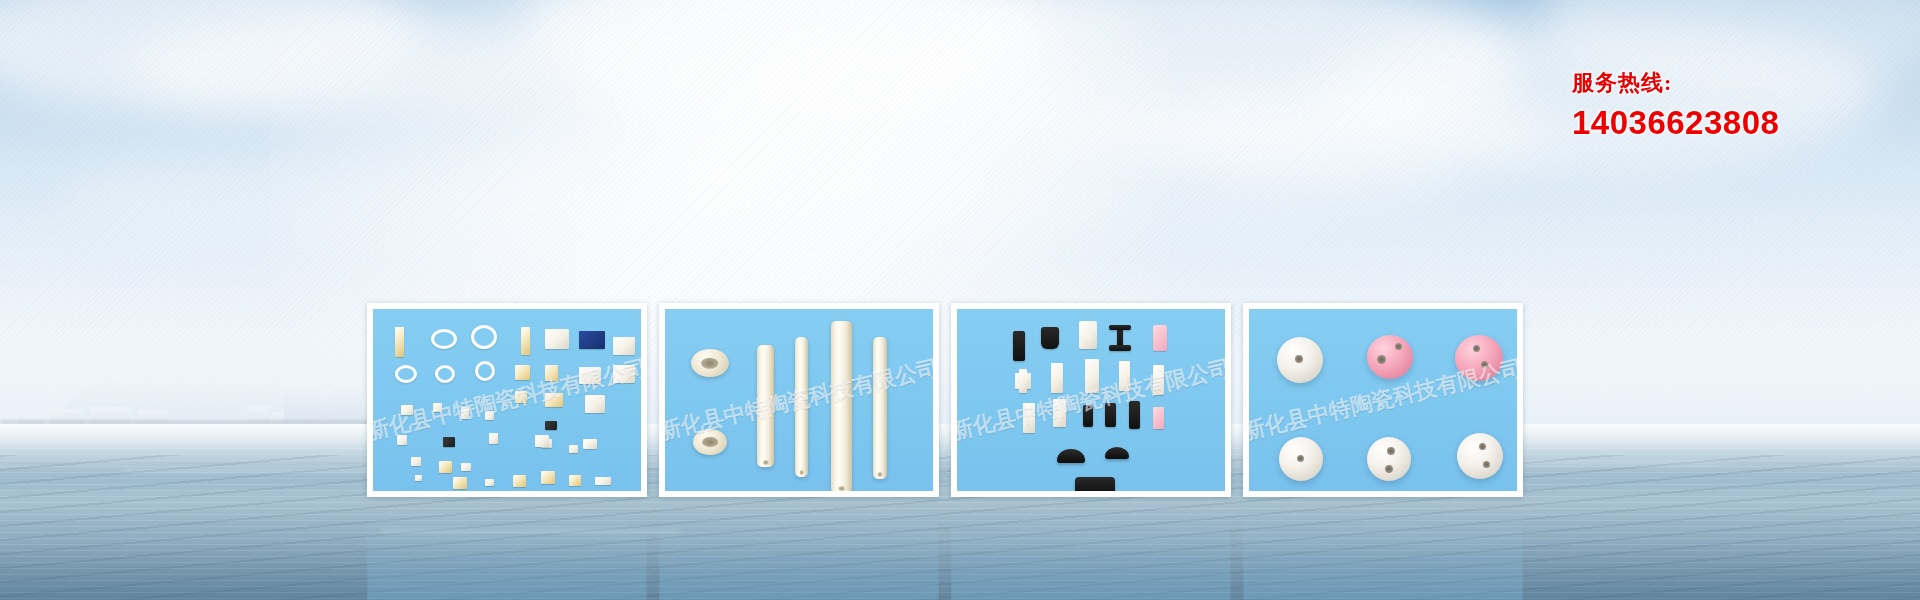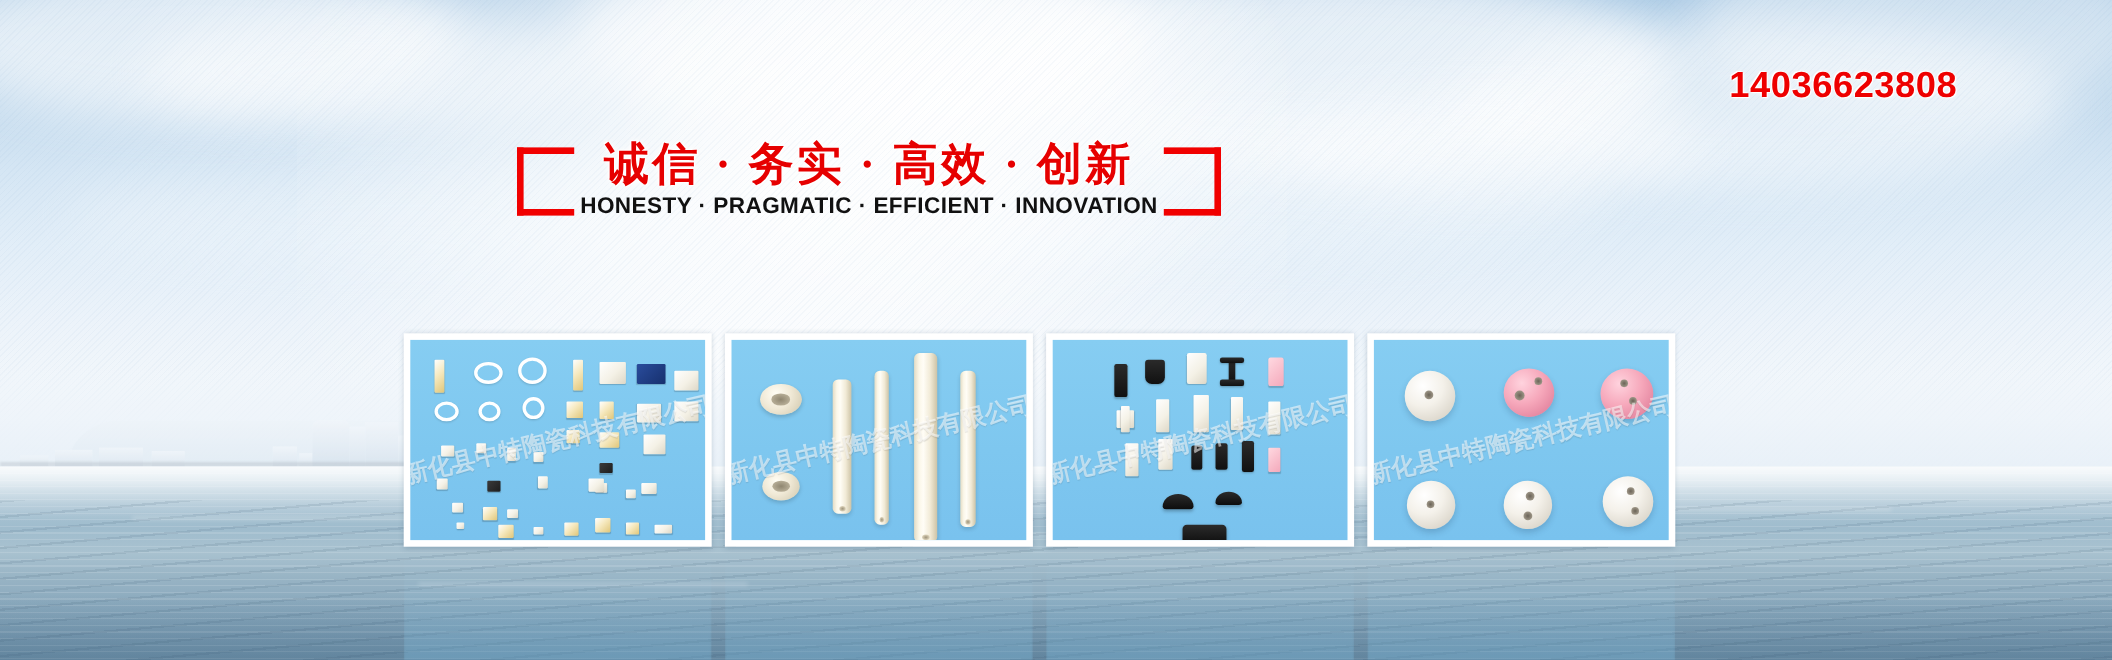--- a/index.html
+++ b/index.html
@@ -298,28 +298,23 @@
   <div class="water"></div>
   <div class="water-sheen"></div>
   <div class="ripples"></div>
   <div class="ripples2"></div>
   <div class="water-dark"></div>
   <div class="streak" style="left:120px; top:470px; width:260px;"></div>
   <div class="streak" style="left:700px; top:486px; width:380px;"></div>
   <div class="streak" style="left:1300px; top:462px; width:420px;"></div>
   <div class="streak" style="left:380px; top:530px; width:300px;"></div>
 
-  <div class="slogan">
-    <div class="bracket left"></div>
-    <div class="bracket right"></div>
-    <div class="slogan-cn">诚信 · 务实 · 高效 · 创新</div>
-    <div class="slogan-en">HONESTY · PRAGMATIC · EFFICIENT · INNOVATION</div>
-  </div>
 
   <div class="contact">
+    <div class="contact-label">服务热线:</div>
     <div class="contact-phone">14036623808</div>
   </div>
 
   <div class="panels">
 
     <div class="panel">
       <div class="panel-inner">
         <div class="part chip gold" style="left:22px; top:18px; width:9px;  height:30px;"></div>
         <div class="part ringp" style="left:58px; top:20px; width:26px; height:20px;"></div>
         <div class="part ringp" style="left:98px; top:16px; width:26px; height:24px;"></div>

